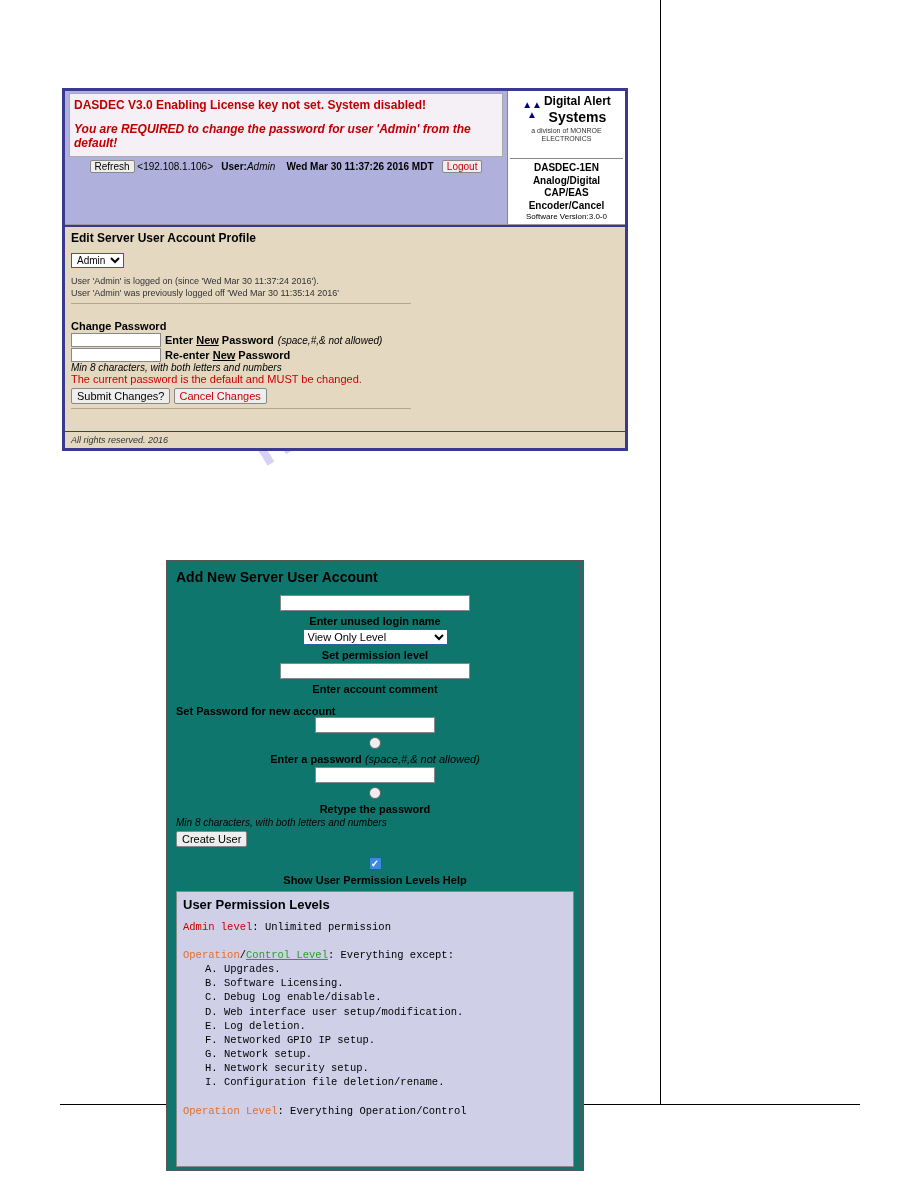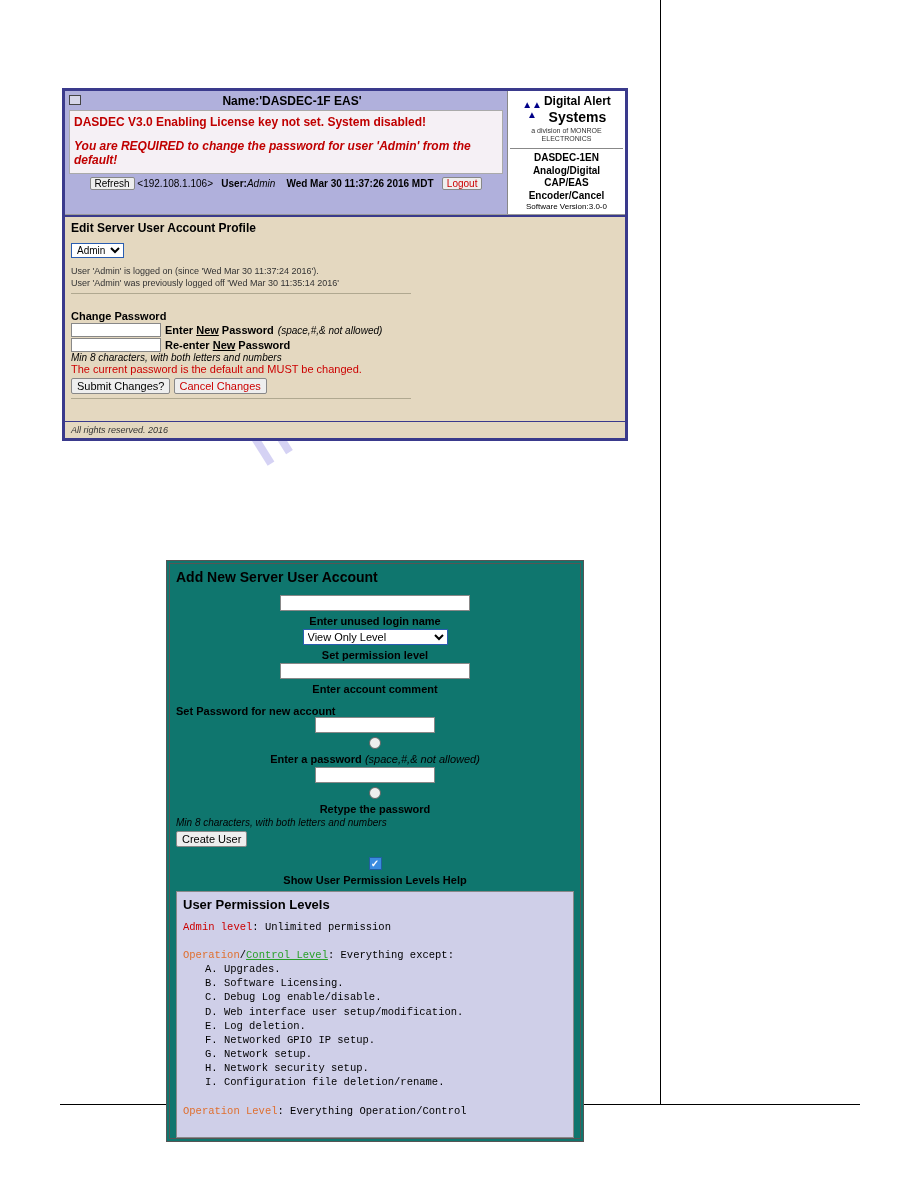--- a/index.html
+++ b/index.html
@@ -108,21 +108,21 @@
     padding: 3px 2px 2px 2px;
     font-size: 10px;
     line-height: 1.25;
   }
   .logo-line { display:flex; align-items:center; justify-content:center; gap:2px; }
   .logo-tri { color:#008; font-size:10px; line-height:1;}
   .logo-text { font-weight:bold; font-size:12px; color:#000; }
   .logo-sub1 { font-size:7px; color:#333; }
   .prod {
     border-top: 1px solid #888;
-    margin-top: 4px; padding-top: 3px;
+    margin-top: 14px; padding-top: 3px;
     font-weight: bold;
   }
   .ver { font-size: 8px; font-weight: normal; }
 
   .p1-body {
     border-top: 2px solid #3a3a8c;
     background: #e4d8c0;
     padding: 4px 6px 6px 6px;
   }
   .sec-title {
@@ -215,43 +215,39 @@
   }
   .help-box {
     margin-top: 5px;
     border: 1px solid #888;
     background: #cfcfe8;
     padding: 4px 6px 4px 6px;
     font-family: "Courier New", monospace;
     font-size: 10.5px;
     color: #000;
     line-height: 1.35;
-    height: 247px;
+    height: 276px;
     overflow: hidden;
   }
   .help-title { font-weight: bold; font-family: Arial; font-size: 13px; margin-bottom: 6px; }
   .lvl { color: #c00; }
   .word-ctrl { color: #2aa02a; text-decoration: underline; }
   .word-op { color: #e07030; }
   .indent { padding-left: 22px; }
 </style>
 </head>
 <body>
 
 <div class="watermark">live.com</div>
 <div class="divider-v"></div>
 <div class="divider-h"></div>
 
 <div class="panel1">
   <div class="p1-head">
     <div class="p1-left">
-      <div class="name-row">
-        <span class="menu-icon"></span>
-        <span>Name:'DASDEC-1F EAS'</span>
-      </div>
       <div class="alert-box">
         <div class="alert1">DASDEC V3.0 Enabling License key not set. System disabled!</div>
         <div class="alert2">You are REQUIRED to change the password for user 'Admin' from the default!</div>
       </div>
       <div class="status-row">
         <button class="btn-sm">Refresh</button>
         <span>&lt;192.108.1.106&gt;</span>
         &nbsp;
         <b>User:</b><i>Admin</i>
         &nbsp;&nbsp;

